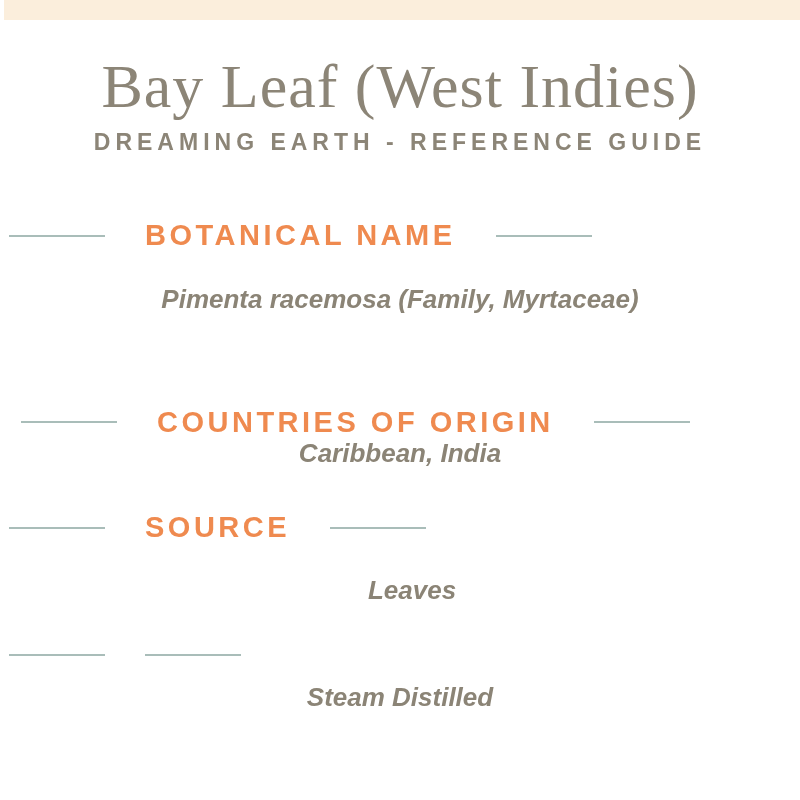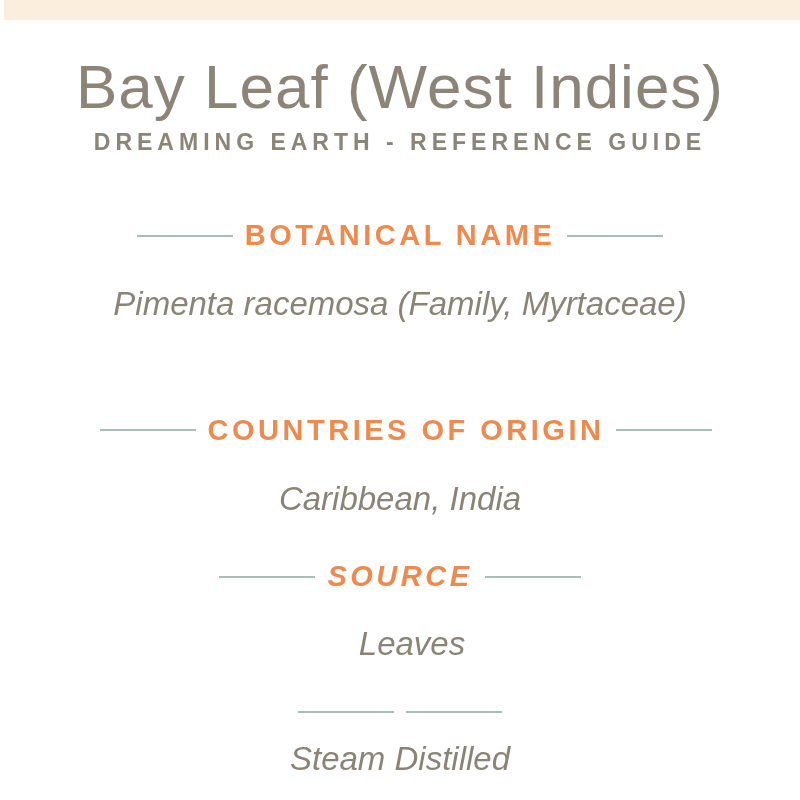--- a/index.html
+++ b/index.html
@@ -14,68 +14,68 @@
     font-family: "Liberation Sans", sans-serif;
   }
   .banner {
     height: 20px;
     margin-left: 4px;
     background: #FBEEDC;
   }
   .title {
     margin: 32px 0 0 0;
     text-align: center;
-    font-family: Liberation Sans, sans-serif;
+    font-family: Liberation Serif, serif;
     font-weight: 400;
     font-size: 62px;
     line-height: 1.12;
     letter-spacing: 1px;
     color: #8C8577;
   }
   .subtitle {
     margin-top: 8px;
     text-align: center;
     font-weight: bold;
     font-size: 23px;
     letter-spacing: 5px;
     color: #8C8577;
   }
   .heading-row {
     display: flex;
     align-items: center;
-    justify-content: center;
-    column-gap: 12px;
+    column-gap: 40px;
+    margin-left: 9px;
   }
   .rule {
     width: 96px;
     height: 2px;
     background: #A9BDB9;
     flex: 0 0 auto;
   }
   .heading {
     font-weight: bold;
     font-size: 29px;
     line-height: 1.15;
     letter-spacing: 3.5px;
     color: #EF8A4F;
     white-space: nowrap;
   }
   .value {
     text-align: center;
     font-style: italic;
-    font-weight: normal;
-    font-size: 33px;
+    font-weight: bold;
+    font-size: 26px;
     line-height: 1.15;
     color: #8B8476;
   }
   .s1 .heading-row { margin-top: 63px; }
   .s1 .value       { margin-top: 32px; }
   .s2 .heading-row { margin-top: 91px; padding-left: 12px; }
-  .s2 .value       { margin-top: 33px; }
-  .s3 .heading-row { margin-top: 42px; font-style: italic; }
+  .s2 .value       { }
+  .s3 .heading-row { margin-top: 42px; }
   .s3 .value       { margin-top: 32px; padding-left: 24px; }
   .s4 .heading-row { margin-top: 48px; }
   .s4 .value       { margin-top: 27px; }
 </style>
 </head>
 <body>
 
 <div class="banner"></div>
 
 <h1 class="title">Bay Leaf (West Indies)</h1>

